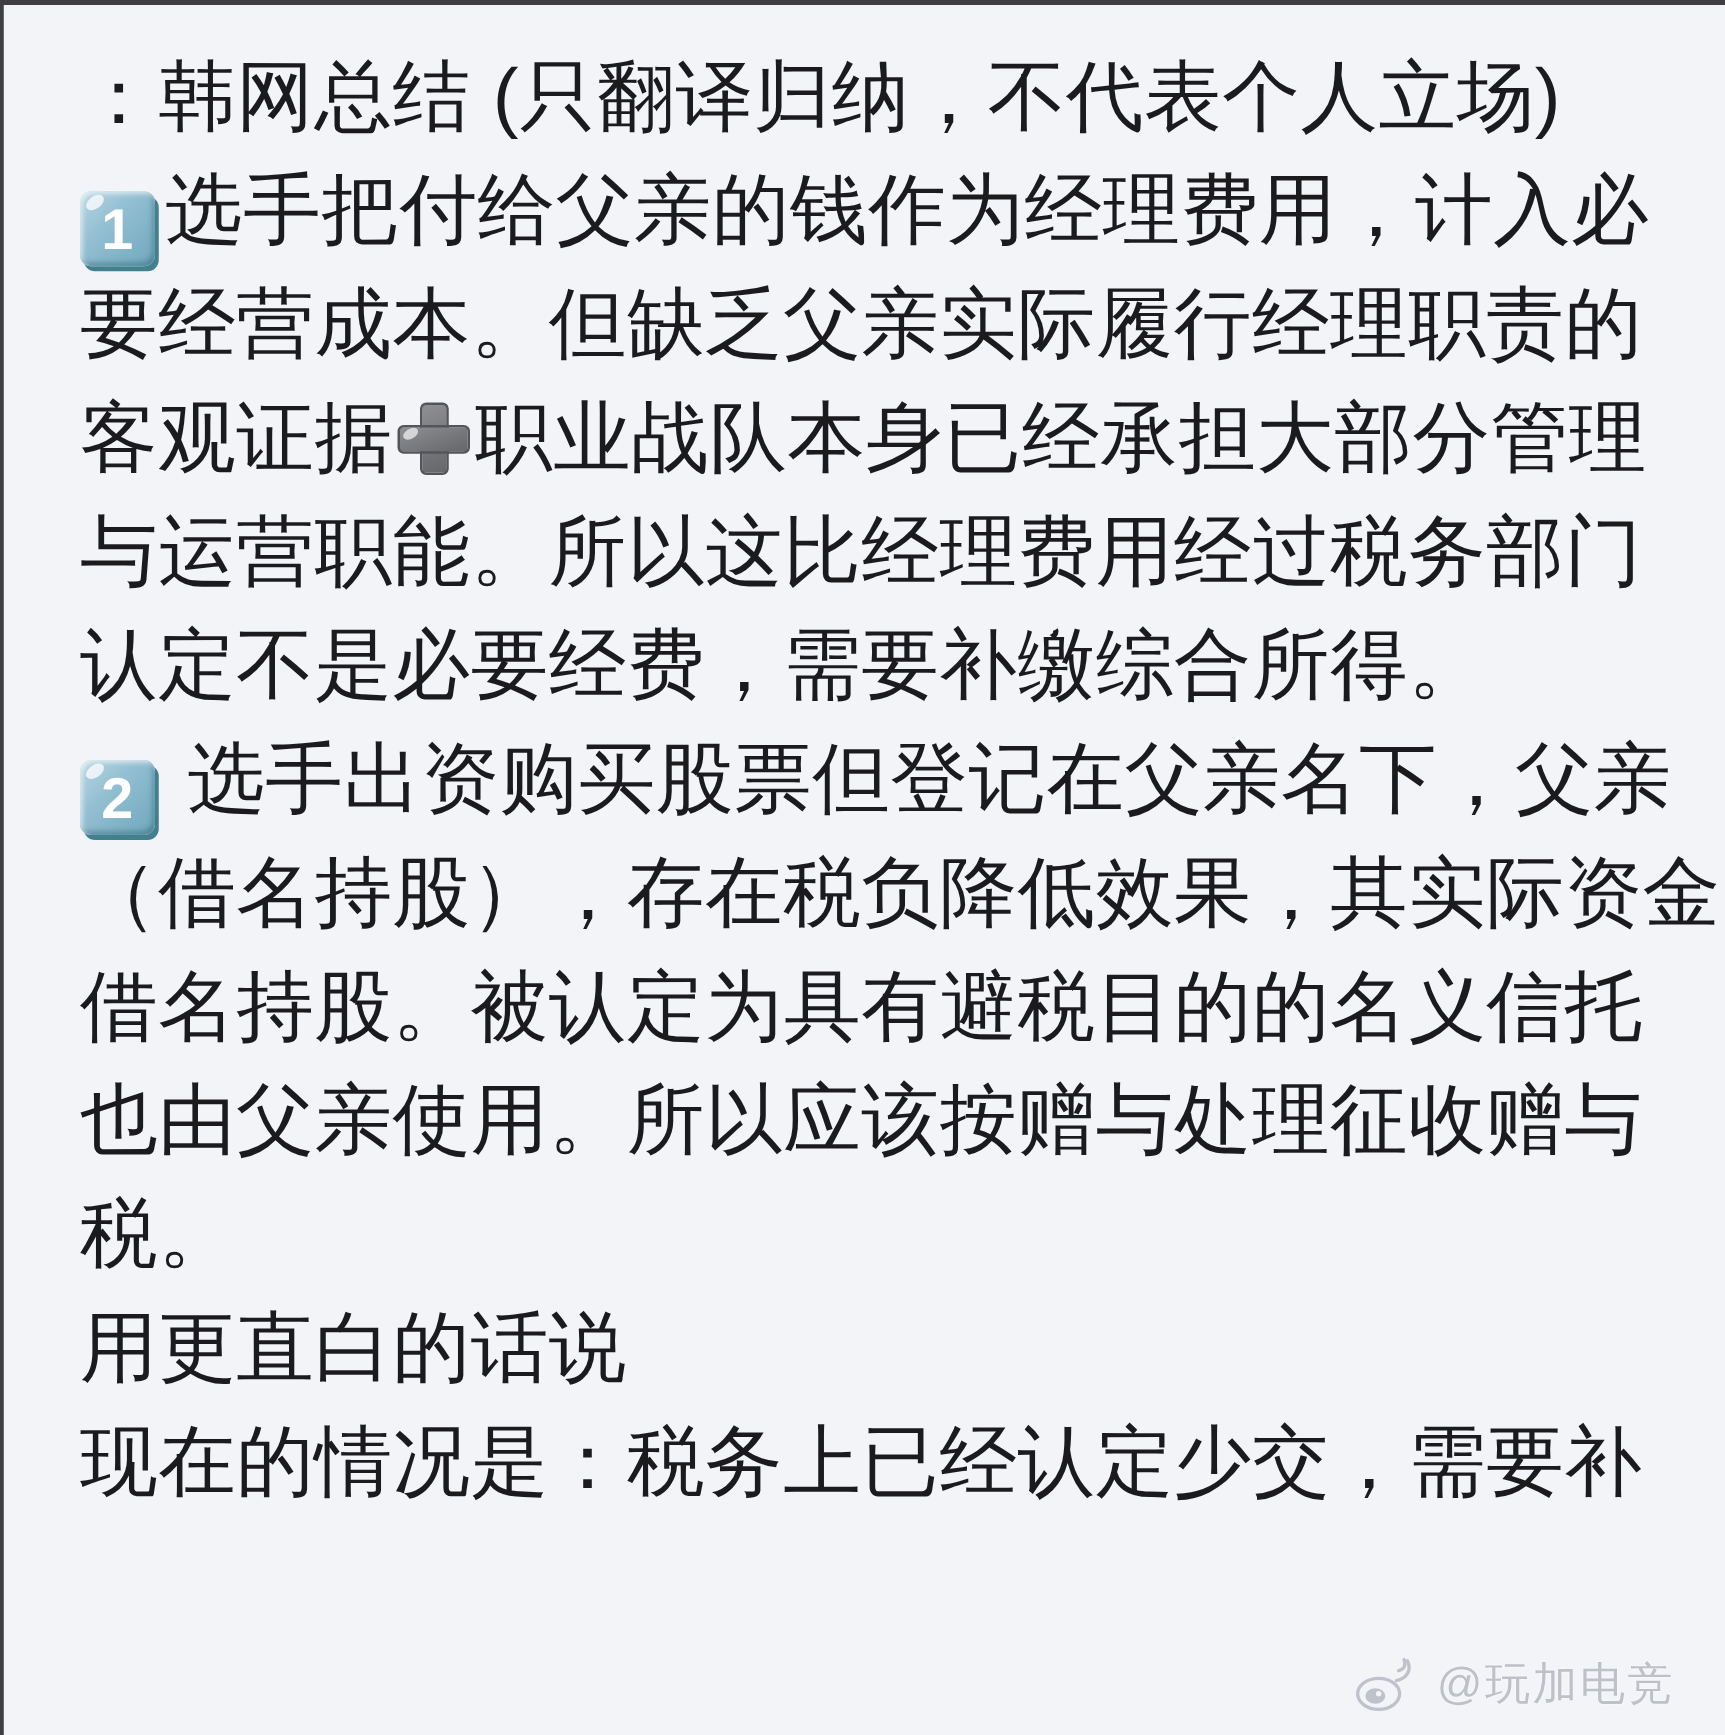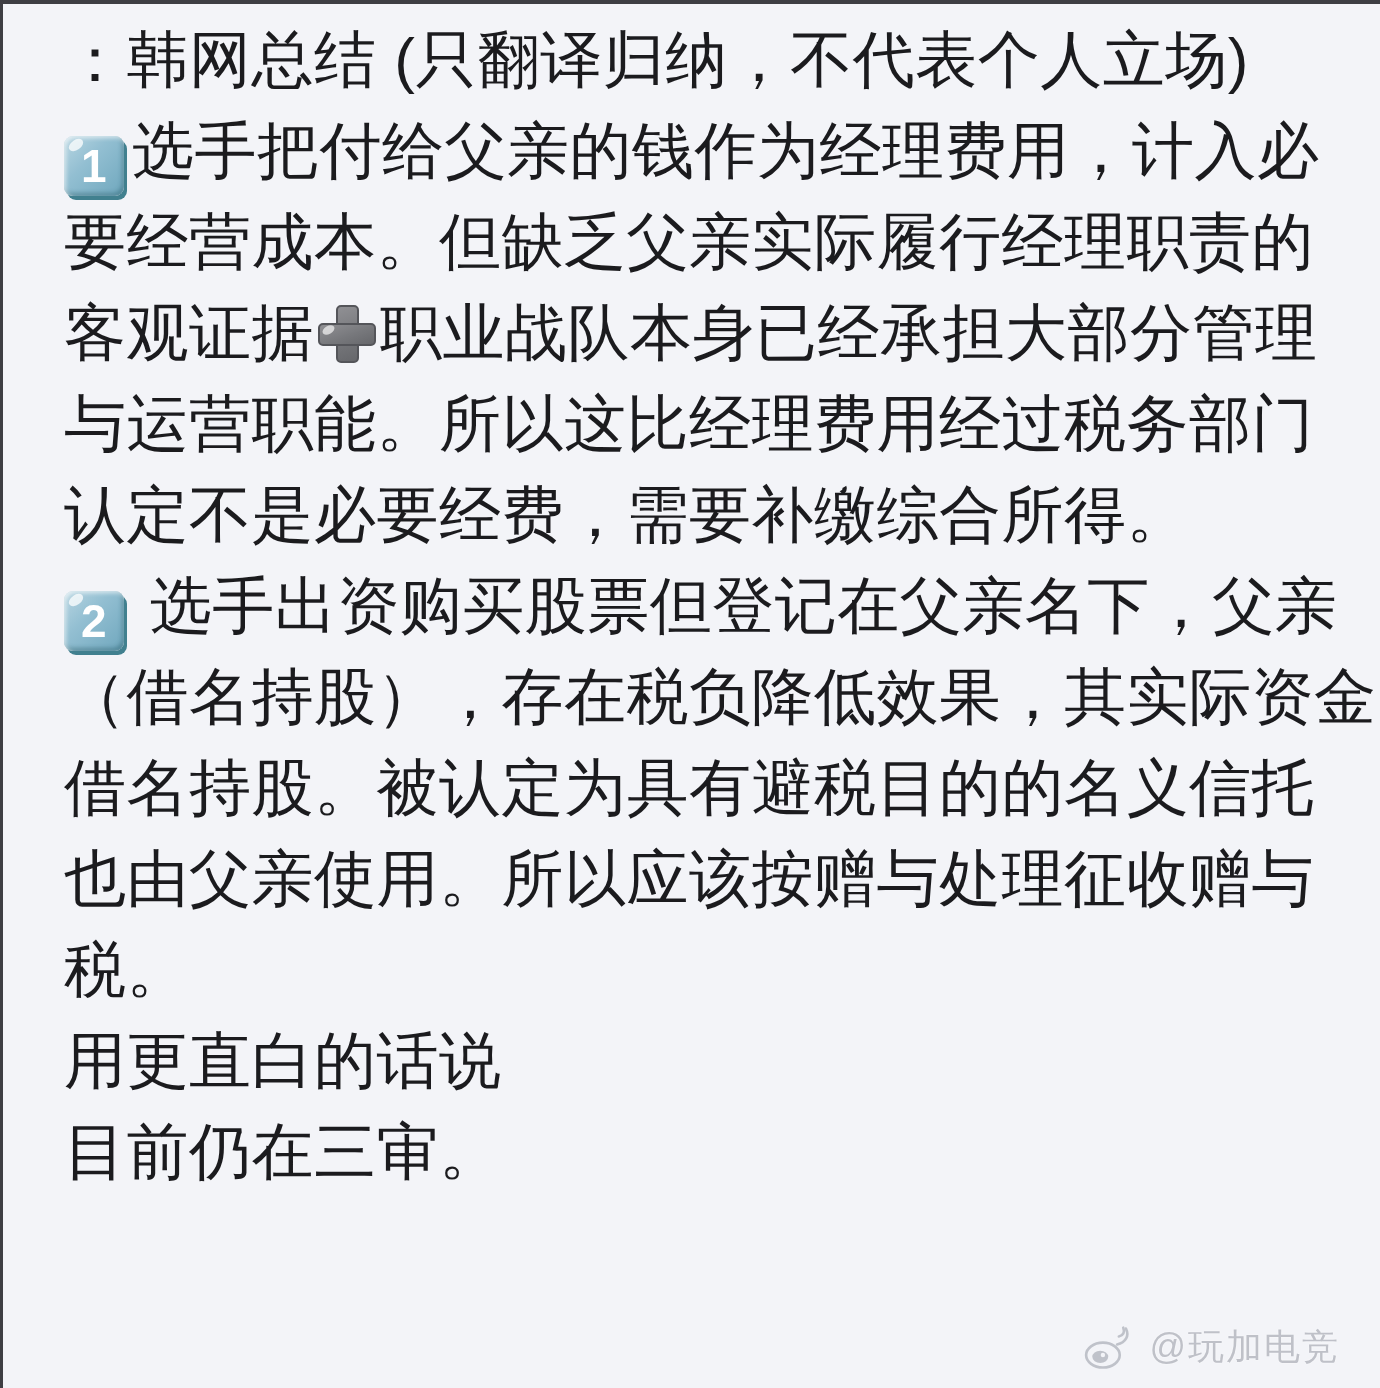--- a/index.html
+++ b/index.html
@@ -12,21 +12,21 @@
   }
   .frame{
     position:absolute;inset:0;
     border-top:4px solid #3e3e43;
     border-left:3px solid #3e3e43;
     box-sizing:border-box;
     pointer-events:none;
   }
   .post{
     position:absolute;
-    left:64px;top:14px;right:36px;
+    left:64px;top:32px;right:36px;
     color:#1b1b1e;
     font-size:62px;
     line-height:91px;
     letter-spacing:0.5px;
   }
   .line{white-space:nowrap;}
   
   .keycap{
     display:inline-block;
     width:60px;height:60px;
@@ -106,23 +106,23 @@
   <div class="line"><span>（借名持股），存在税负降低效果，其实际资金</span></div>
 
   <div class="line"><span>借名持股。被认定为具有避税目的的名义信托</span></div>
 
   <div class="line"><span>也由父亲使用。所以应该按赠与处理征收赠与</span></div>
 
   <div class="line"><span>税。</span></div>
 
   <div class="line"><span>用更直白的话说</span></div>
 
+  <div class="line"><span>现在的情况是：税务上已经认定少交，需要补</span></div>
 
 
-  <div class="line"><span>目前仍在三审。</span></div>
 
 </div>
 
 <div class="watermark">
   <svg class="wm-icon" viewBox="0 0 64 52" fill="none" xmlns="http://www.w3.org/2000/svg">
     <ellipse cx="24" cy="34" rx="19" ry="14" stroke="#9ea2ac" stroke-width="3"></ellipse>
     <ellipse cx="21" cy="36" rx="9" ry="7" fill="#9ea2ac"></ellipse>
     <circle cx="24" cy="34" r="2.5" fill="#f3f4f8"></circle>
     <path d="M40 22 C50 20 54 12 50 4" stroke="#9ea2ac" stroke-width="3" stroke-linecap="round"></path>
     <path d="M42 13 C47 12 49 8 47 3" stroke="#9ea2ac" stroke-width="3" stroke-linecap="round"></path>

